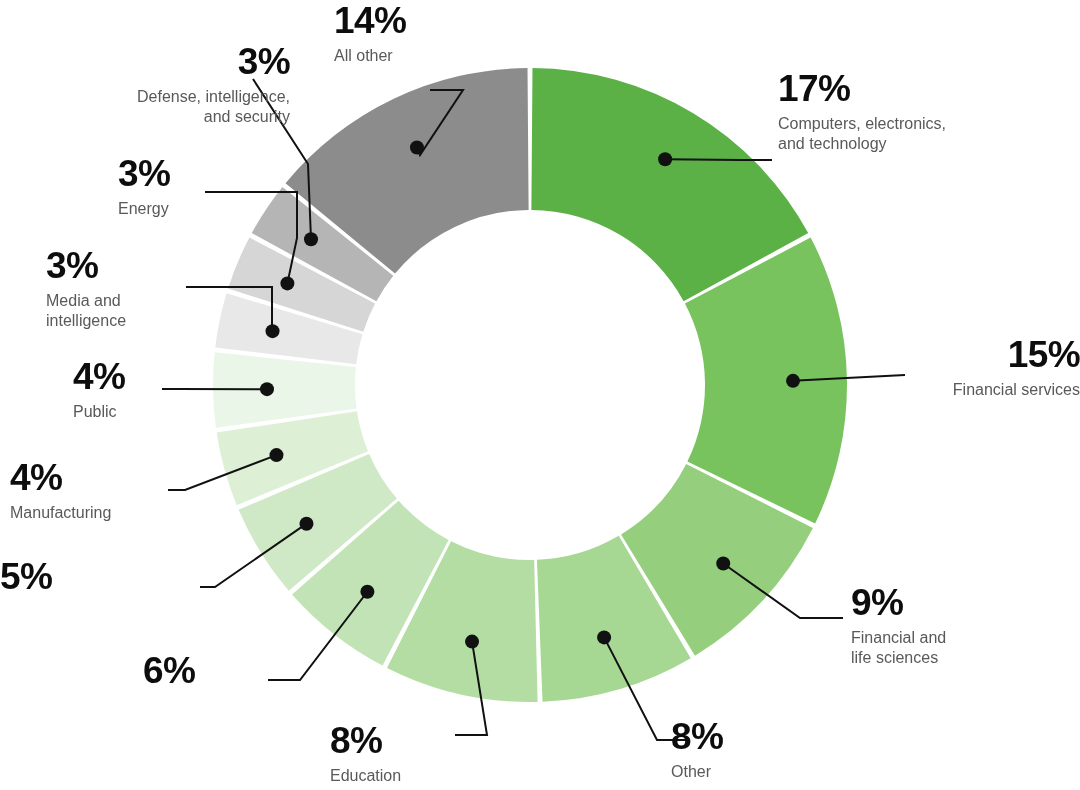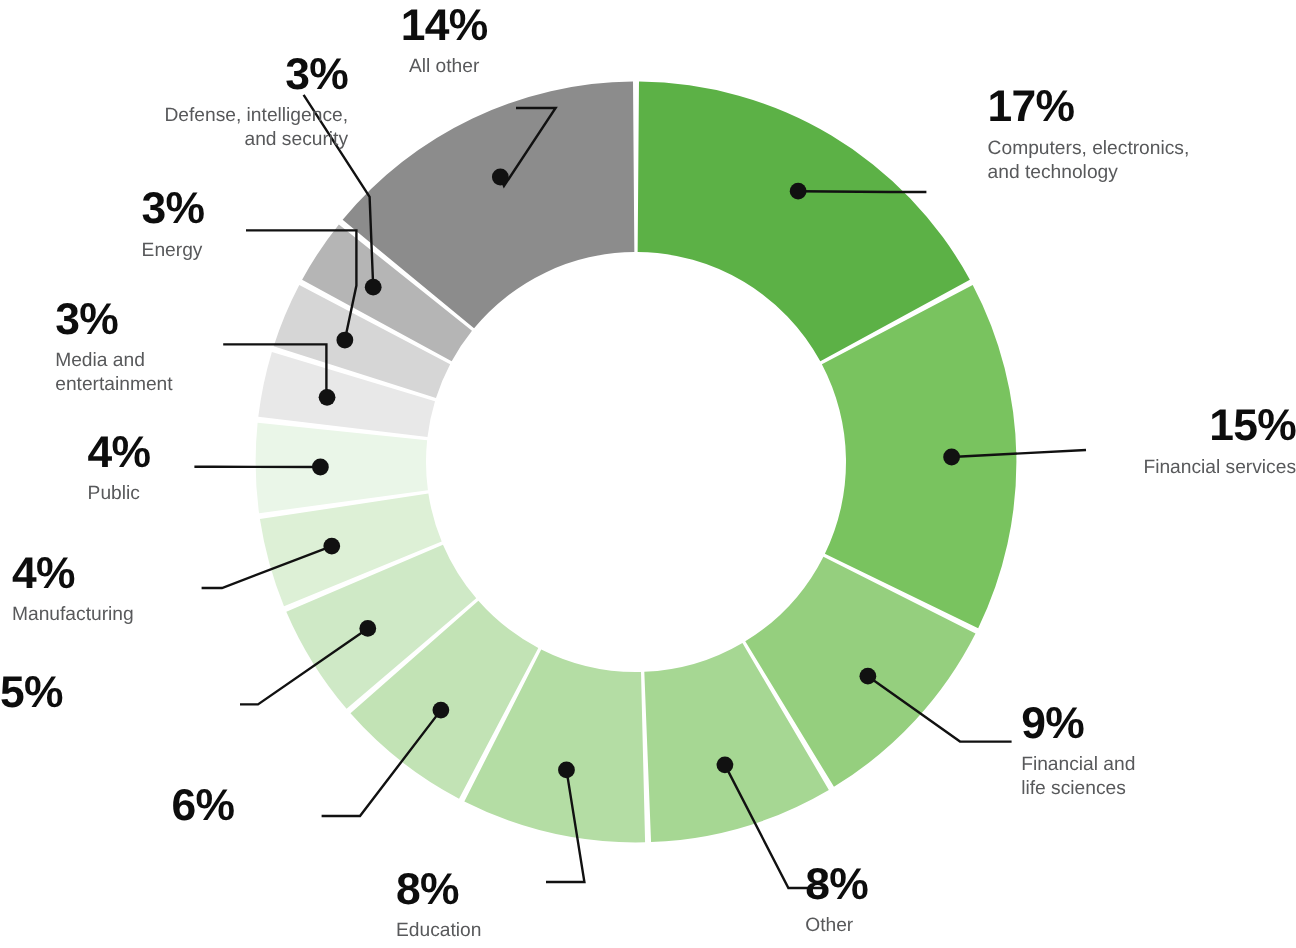--- a/index.html
+++ b/index.html
@@ -99,21 +99,21 @@
         <circle cx="306.4882229060797" cy="523.6813870002666" r="7" fill="#111111"></circle>
         <circle cx="276.4709586123928" cy="455.09327195302683" r="7" fill="#111111"></circle>
         <circle cx="266.9931094566639" cy="389.173383127108" r="7" fill="#111111"></circle>
         <circle cx="272.53580454766455" cy="331.12765403213234" r="7" fill="#111111"></circle>
         <circle cx="287.3839264787309" cy="283.3757781376794" r="7" fill="#111111"></circle>
         <circle cx="311.0008254368698" cy="239.29686640065825" r="7" fill="#111111"></circle>
         <circle cx="416.9467463240644" cy="147.49420336908707" r="7" fill="#111111"></circle>
       </g>
   </svg>
   <div id="labels-layer">
-      <div class="callout-label al-left" style="left: 823px; top: 70px;">
+      <div class="callout-label al-left" style="left: 778px; top: 70px;">
         <span class="pct">17%</span>
         <span class="name">Computers, electronics,
 and technology</span>
       </div>
       <div class="callout-label al-right" style="right: 0px; top: 336px;">
         <span class="pct">15%</span>
         <span class="name">Financial services</span>
       </div>
       <div class="callout-label al-left" style="left: 851px; top: 584px;">
         <span class="pct">9%</span>
@@ -138,29 +138,29 @@
         <span class="pct">4%</span>
         <span class="name">Manufacturing</span>
       </div>
       <div class="callout-label al-left" style="left: 73px; top: 358px;">
         <span class="pct">4%</span>
         <span class="name">Public</span>
       </div>
       <div class="callout-label al-left" style="left: 46px; top: 247px;">
         <span class="pct">3%</span>
         <span class="name">Media and
-entertainment</span>
+intelligence</span>
       </div>
       <div class="callout-label al-left" style="left: 118px; top: 155px;">
         <span class="pct">3%</span>
         <span class="name">Energy</span>
       </div>
       <div class="callout-label al-right" style="right: 790px; top: 43px;">
         <span class="pct">3%</span>
         <span class="name">Defense, intelligence,
 and security</span>
       </div>
-      <div class="callout-label al-left" style="left: 334px; top: 2px; text-align: center;">
+      <div class="callout-label al-left" style="left: 334px; top: 2px;">
         <span class="pct">14%</span>
         <span class="name">All other</span>
       </div>
     </div>
 </div>
 
 </body></html>

